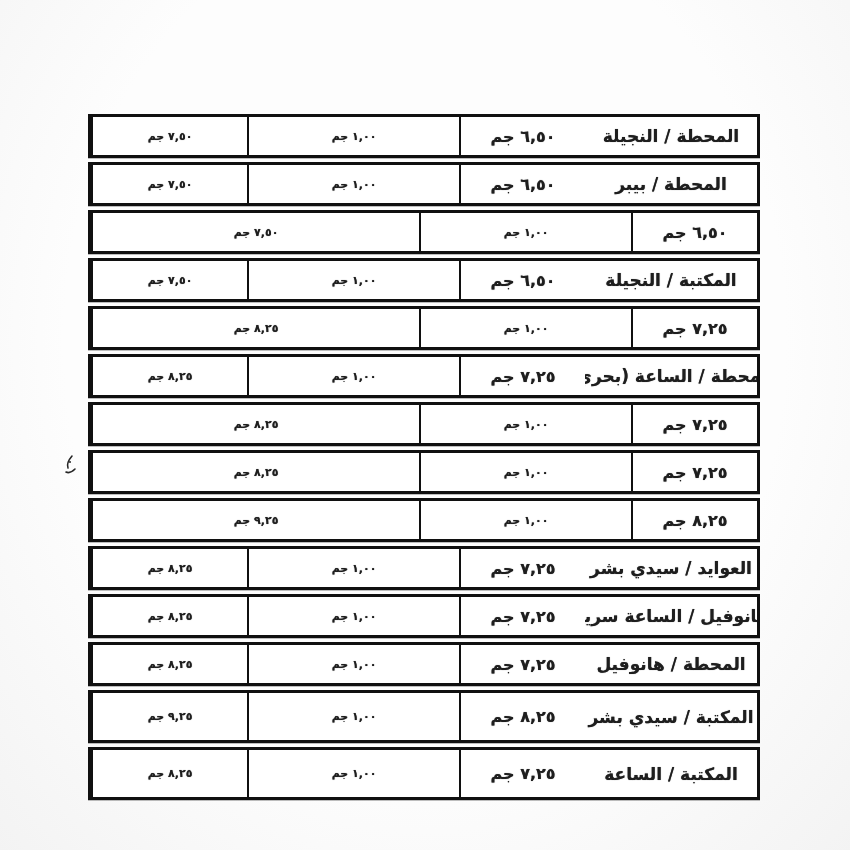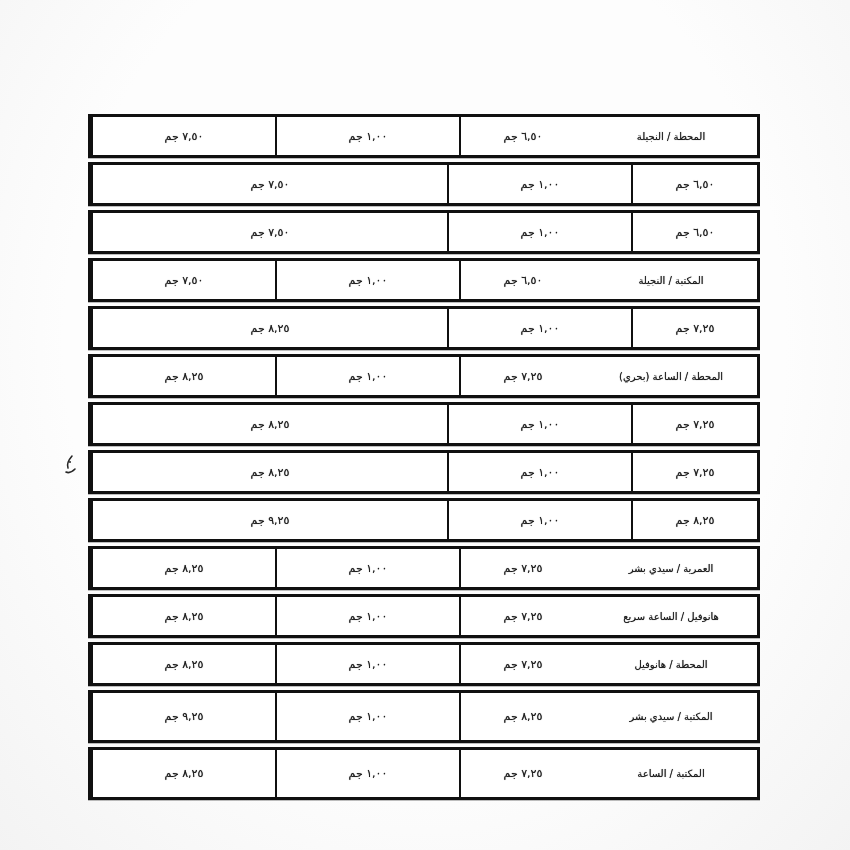--- a/index.html
+++ b/index.html
@@ -31,29 +31,29 @@
     display:flex;
     direction:rtl;
     align-items:stretch;
     box-shadow:0 1px 0 rgba(0,0,0,.25);
   }
   .row.tall{height:53px;}
   .cell{
     box-sizing:border-box;
     display:flex;align-items:center;justify-content:center;
     color:#1e1e1e;
-    font-weight:normal;
+    font-weight:bold;
     text-shadow:0 0 0.7px rgba(20,20,20,.8);
     white-space:nowrap;
     overflow:hidden;
   }
   .cell.sep{border-left:2.5px solid #101010;}
-  .cell.station{width:172px;font-size:10px;letter-spacing:.3px;}
-  .cell.fare{width:126px;font-size:11px;}
-  .cell.supplement{width:184px;font-size:11px;}
+  .cell.station{width:172px;font-size:17px;letter-spacing:.3px;}
+  .cell.fare{width:126px;font-size:16px;}
+  .cell.supplement{width:212px;font-size:11px;}
   .cell.total{flex:1;font-size:11px;}
   .num{direction:rtl;unicode-bidi:plaintext;}
   .pen-mark{
     position:absolute;left:58px;top:450px;width:28px;height:36px;
   }
 </style>
 </head>
 <body>
 
 <div class="scan-paper"></div>
@@ -73,20 +73,23 @@
         <span class="num">٦,٥٠ جم</span>
       </div>
     <div class="cell supplement sep">
         <span class="num">١,٠٠ جم</span>
       </div>
     <div class="cell total sep">
         <span class="num">٧,٥٠ جم</span>
       </div>
   </div>
     <div class="row">
+    <div class="cell station">
+        <span class="num">المحطة / بيبر</span>
+      </div>
     <div class="cell fare sep">
         <span class="num">٦,٥٠ جم</span>
       </div>
     <div class="cell supplement sep">
         <span class="num">١,٠٠ جم</span>
       </div>
     <div class="cell total sep">
         <span class="num">٧,٥٠ جم</span>
       </div>
   </div>
@@ -168,21 +171,21 @@
       </div>
     <div class="cell supplement sep">
         <span class="num">١,٠٠ جم</span>
       </div>
     <div class="cell total sep">
         <span class="num">٩,٢٥ جم</span>
       </div>
   </div>
     <div class="row">
     <div class="cell station">
-        <span class="num">العمرية / سيدي بشر</span>
+        <span class="num">العوايد / سيدي بشر</span>
       </div>
     <div class="cell fare sep">
         <span class="num">٧,٢٥ جم</span>
       </div>
     <div class="cell supplement sep">
         <span class="num">١,٠٠ جم</span>
       </div>
     <div class="cell total sep">
         <span class="num">٨,٢٥ جم</span>
       </div>

